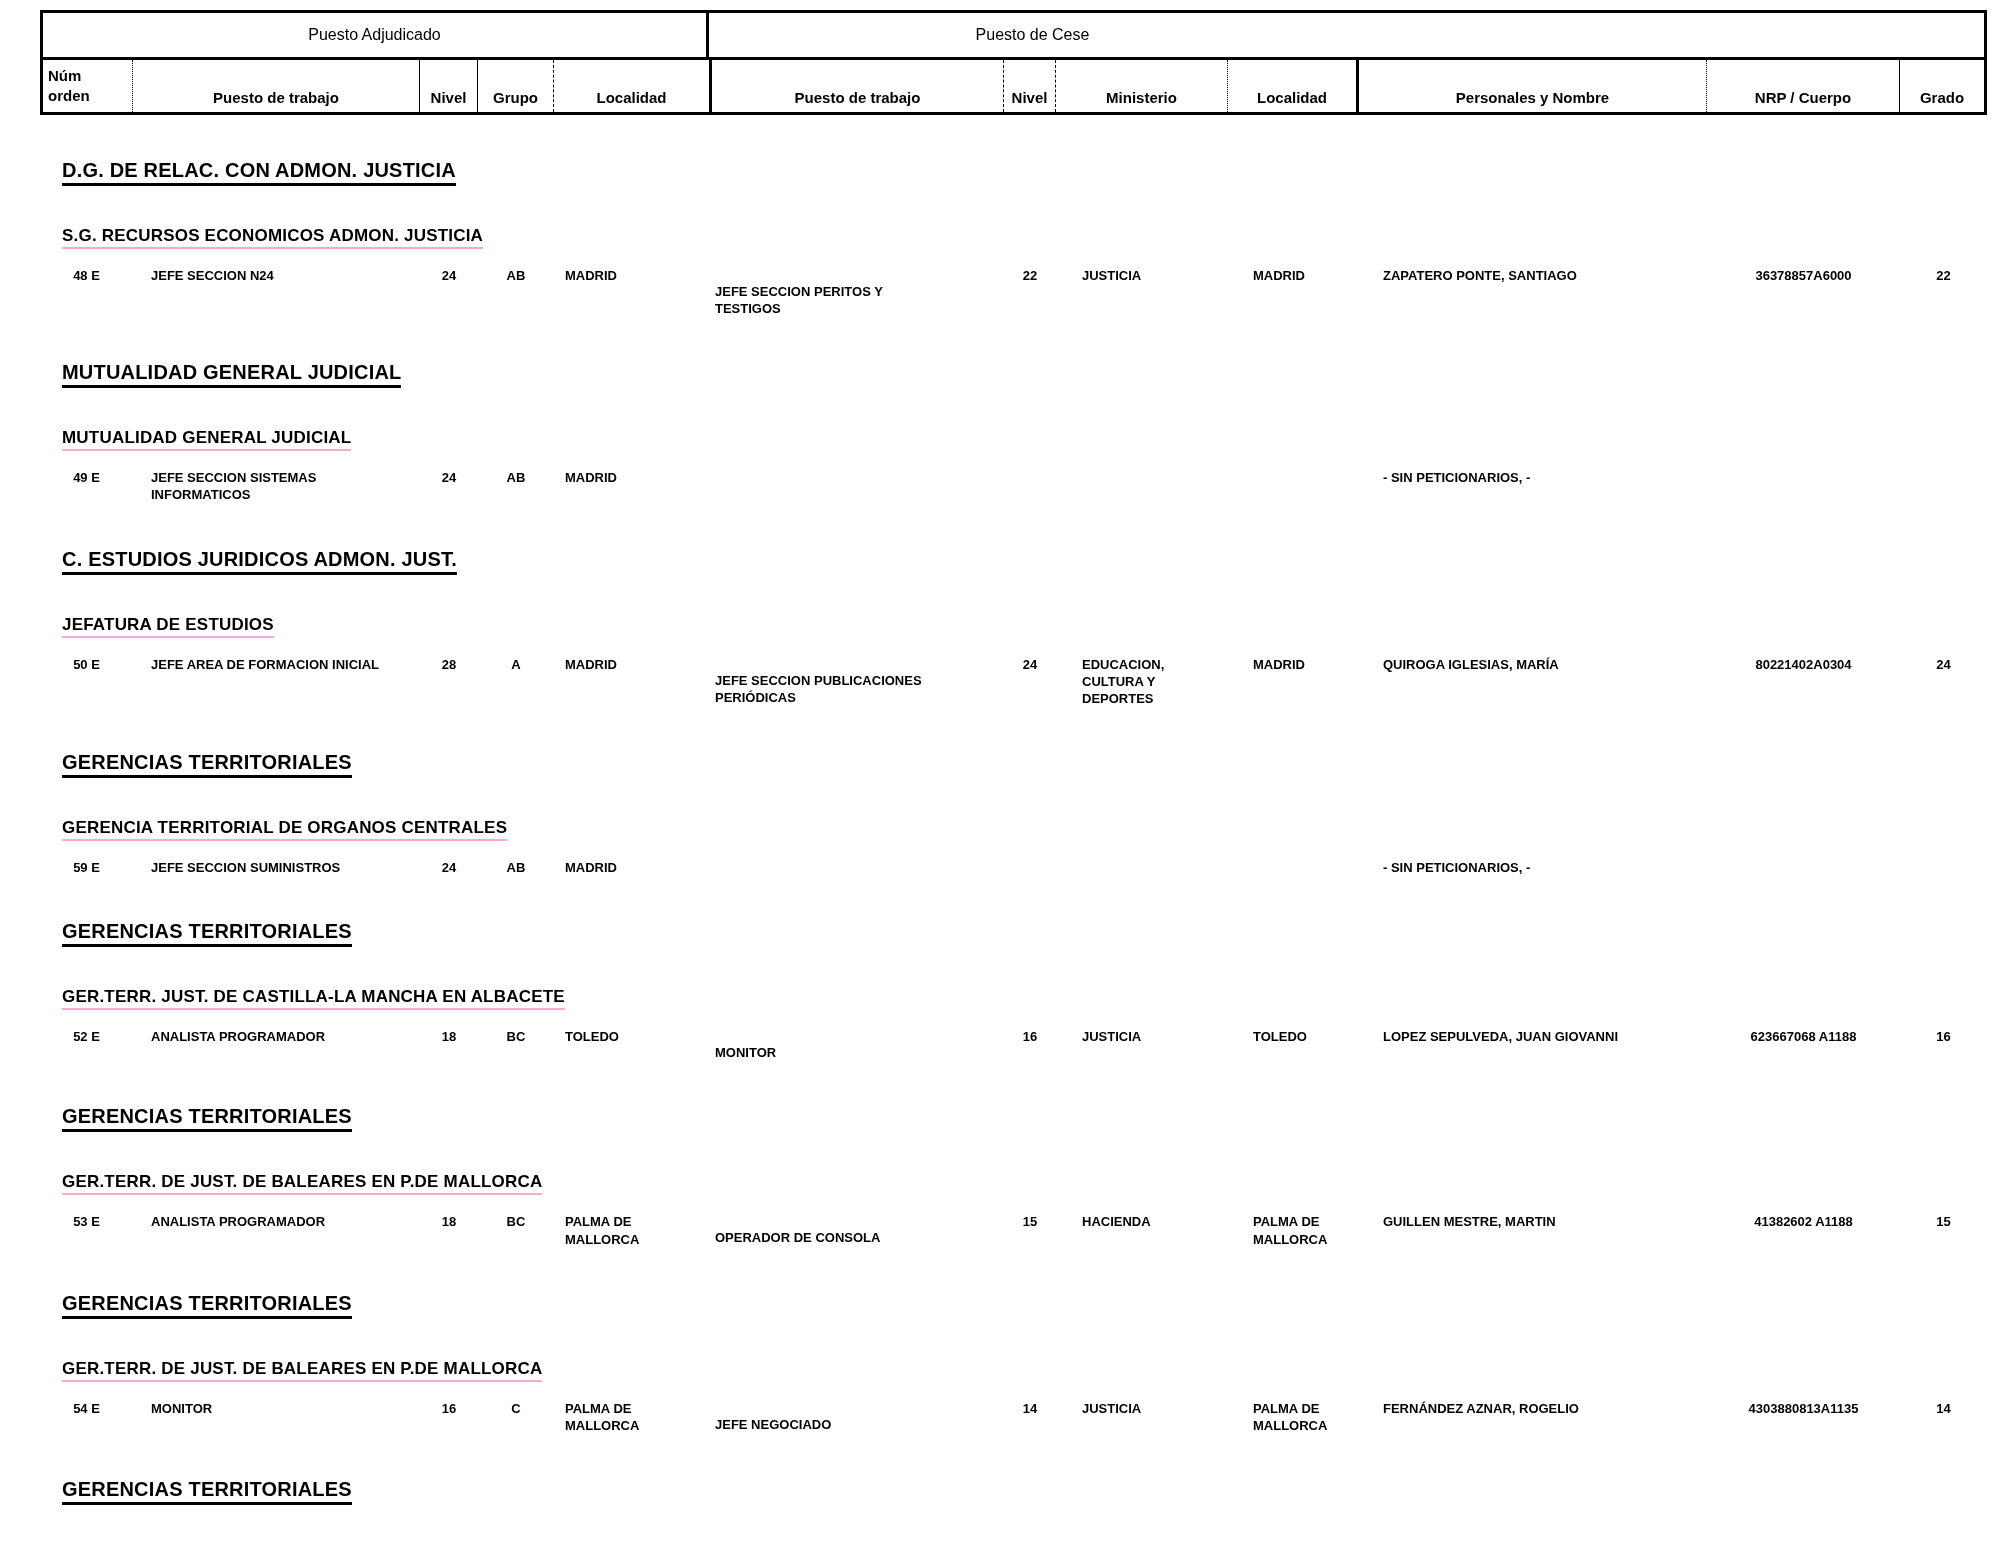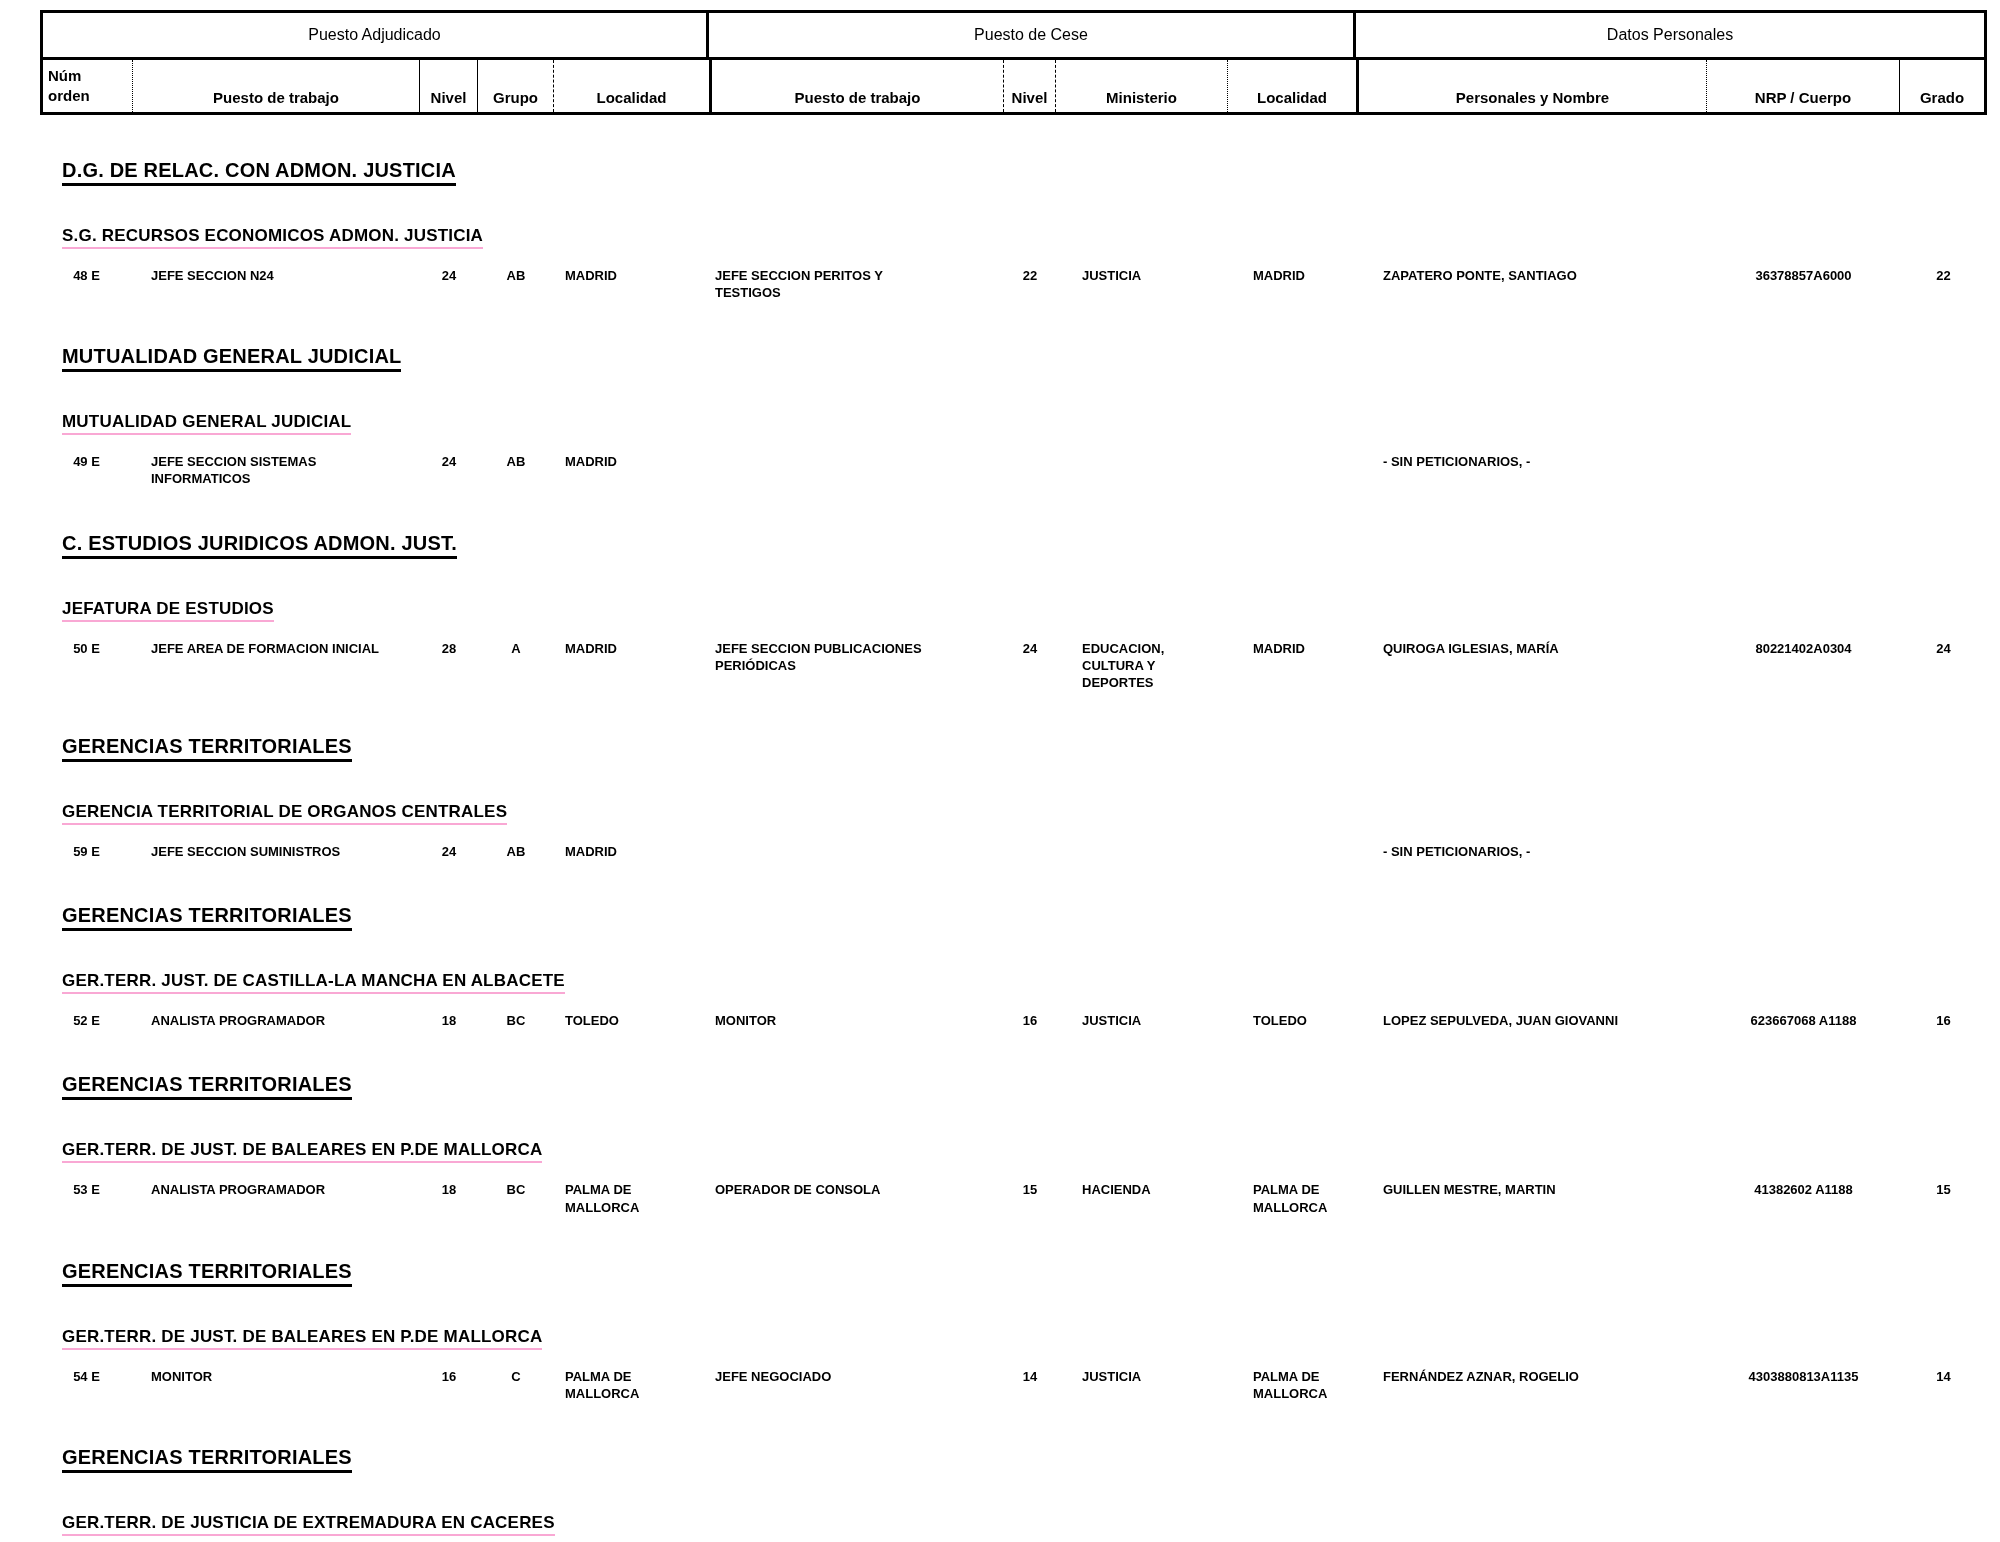--- a/index.html
+++ b/index.html
@@ -57,38 +57,37 @@
     display:grid;grid-template-columns:var(--cols);
     margin:18px 0 0 40px;
     font-size:13px;font-weight:700;line-height:1.32;
   }
   .r > div{box-sizing:border-box;}
   .r > :nth-child(1){text-align:center;}
   .r > :nth-child(2){padding-left:18px;padding-right:37px;}
   .r > :nth-child(3){text-align:center;}
   .r > :nth-child(4){text-align:center;}
   .r > :nth-child(5){padding-left:11px;padding-right:62px;}
-  .r > :nth-child(6){padding-left:3px;padding-right:54px;}
+  .r > :nth-child(6){padding-left:3px;padding-right:54px;margin-top:16px;}
   .r > :nth-child(7){text-align:center;}
   .r > :nth-child(8){padding-left:26px;padding-right:46px;}
   .r > :nth-child(9){padding-left:25px;padding-right:21px;}
   .r > :nth-child(10){padding-left:24px;}
   .r > :nth-child(11){text-align:center;}
   .r > :nth-child(12){text-align:center;}
 </style>
 </head>
 <body>
 
 <div class="page">
 
   <div class="hdr">
     <div class="hdr-groups">
       <div class="hdr-group">Puesto Adjudicado</div>
       <div class="hdr-group">Puesto de Cese</div>
-      <div class="hdr-group">Datos Personales</div>
     </div>
     <div class="hdr-cols">
       <div class="hdr-col top b-dot">Núm
 orden</div>
       <div class="hdr-col b-sol">Puesto de trabajo</div>
       <div class="hdr-col b-sol">Nivel</div>
       <div class="hdr-col b-dash">Grupo</div>
       <div class="hdr-col b-heavy">Localidad</div>
       <div class="hdr-col b-dash">Puesto de trabajo</div>
       <div class="hdr-col b-dash">Nivel</div>

